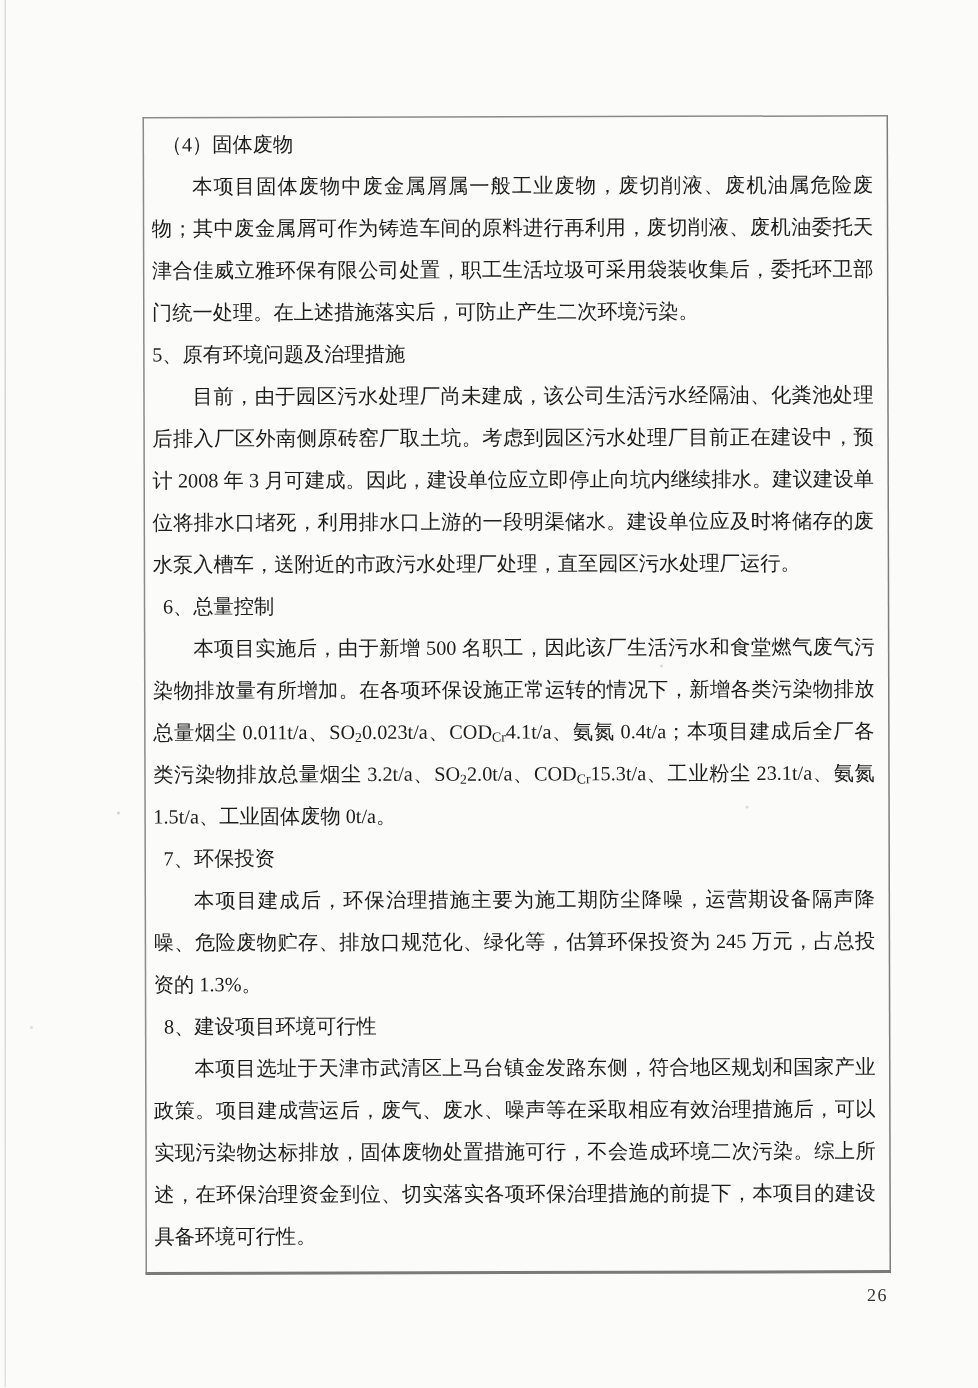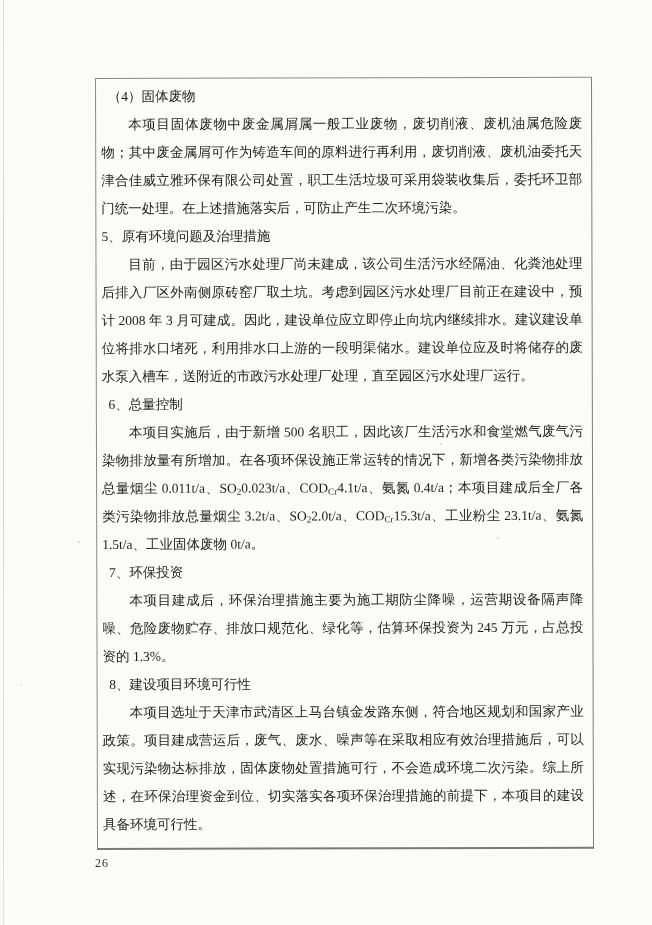--- a/index.html
+++ b/index.html
@@ -57,21 +57,21 @@
   }
   sub {
     font-size: 0.68em;
     line-height: 0;
     vertical-align: -0.22em;
   }
   .page-number {
     position: absolute;
     left: 95px; top: 856px;
     width: 497px;
-    text-align: left;
+    text-align: right;
     font-size: 12px;
     color: var(--page-number-color);
     letter-spacing: 1px;
   }
   .speck {
     position: absolute;
     border-radius: 50%;
     background: #b9b9b9;
   }
   .speck.s1 { left: 440px; top: 443px; width: 2px; height: 2px; opacity: .55; }

